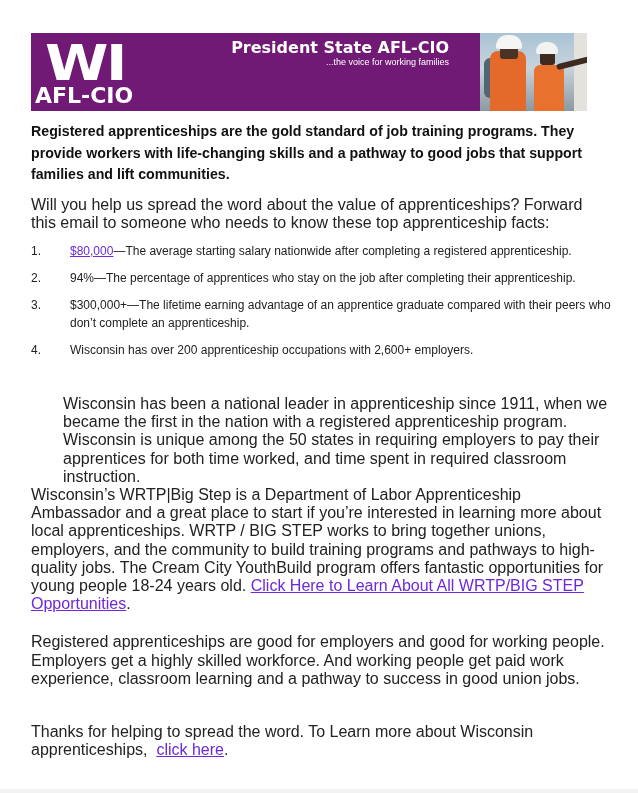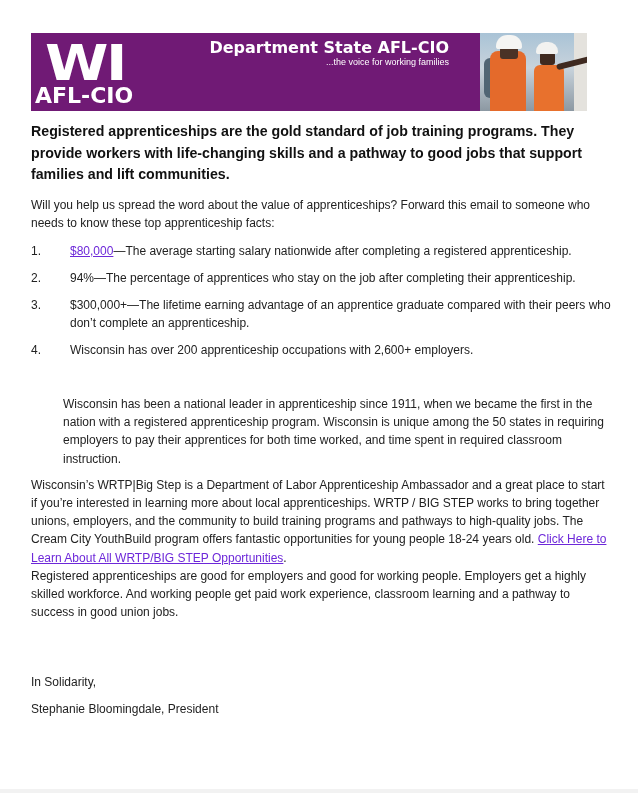--- a/index.html
+++ b/index.html
@@ -39,42 +39,42 @@
   .photo .w1b { position:absolute; left:4px; top:25px; width:14px; height:40px; background:#516574; border-radius:6px; }
   .photo .h1 { position:absolute; left:16px; top:2px; width:26px; height:14px; background:#f5f5f3; border-radius:13px 13px 3px 3px; }
   .photo .f1 { position:absolute; left:20px; top:14px; width:18px; height:12px; background:#4a3226; border-radius:3px; }
   .photo .w2 { position:absolute; left:54px; top:32px; width:30px; height:46px; background:#e8712d; border-radius:6px 6px 0 0; }
   .photo .h2 { position:absolute; left:56px; top:9px; width:22px; height:12px; background:#f2f2f0; border-radius:11px 11px 3px 3px; }
   .photo .f2 { position:absolute; left:60px; top:19px; width:15px; height:13px; background:#3f2a20; border-radius:3px; }
   .photo .arm { position:absolute; left:76px; top:26px; width:44px; height:6px; background:#3f2a20; transform:rotate(-14deg); border-radius:3px; }
   .lead {
     margin: 10px 0 0 0; font-weight: bold; font-size: 14.2px; line-height: 21.5px; color: #111;
   }
-  p { margin: 0; font-size: 12px; line-height: 18.2px; color: #222; }
+  p { margin: 0; font-size: 16px; line-height: 18.2px; color: #222; }
   .p-intro { margin-top: 10px; }
   ol { list-style: none; margin: 10px 0 0 0; padding: 0; }
   ol li { position: relative; padding-left: 39px; font-size: 12px; line-height: 18px; margin-bottom: 9px; color: #222; }
   ol li .num { position: absolute; left: 0; top: 0; }
   a.link { color: #6d28d9; }
   .p-history { margin-top: 36px; margin-left: 32px; }
-  .p-wrtp { margin-top: 8px; }
-  .p-good { margin-top: 0; }
+  .p-wrtp { }
+  .p-good { margin-top: 20px; }
   .p-thanks { margin-top: 35px; }
   .p-closing { margin-top: 52px; }
   .p-sig { margin-top: 8px; }
   .footer-strip { position: absolute; left: 0; bottom: 0; width: 638px; height: 4px; background: #f2f2f2; }
 </style>
 </head>
 <body>
 
 <div class="email">
   <div class="banner">
     <div class="logo-wi">WI</div>
     <div class="logo-afl">AFL-CIO</div>
-    <div class="banner-title">Department State AFL-CIO</div>
+    <div class="banner-title">President State AFL-CIO</div>
     <div class="banner-tag">...the voice for working families</div>
     <div class="photo">
       <div class="wall"></div>
       <div class="w1b"></div>
       <div class="w1"></div>
       <div class="f1"></div>
       <div class="h1"></div>
       <div class="w2"></div>
       <div class="arm"></div>
       <div class="f2"></div>
@@ -104,18 +104,19 @@
       <span>Wisconsin has over 200 apprenticeship occupations with 2,600+ employers.</span>
     </li>
   </ol>
 
   <p class="p-history">Wisconsin has been a national leader in apprenticeship since 1911, when we became the first in the nation with a registered apprenticeship program. Wisconsin is unique among the 50 states in requiring employers to pay their apprentices for both time worked, and time spent in required classroom instruction.</p>
 
   <p class="p-wrtp"><span>Wisconsin’s WRTP|Big Step is a Department of Labor Apprenticeship Ambassador and a great place to start if you’re interested in learning more about local apprenticeships. WRTP / BIG STEP works to bring together unions, employers, and the community to build training programs and pathways to high-quality jobs. The Cream City YouthBuild program offers fantastic opportunities for young people 18-24 years old. </span><a class="link" href="#">Click Here to Learn About All WRTP/BIG STEP Opportunities</a><span>.</span></p>
 
   <p class="p-good">Registered apprenticeships are good for employers and good for working people. Employers get a highly skilled workforce. And working people get paid work experience, classroom learning and a pathway to success in good union jobs.</p>
 
+  <p class="p-thanks"><span style="white-space:pre-wrap">Thanks for helping to spread the word. To Learn more about Wisconsin apprenticeships,  </span><a class="link" href="#">click here</a><span>.</span></p>
 
   <p class="p-closing">In Solidarity,</p>
   <p class="p-sig">Stephanie Bloomingdale, President</p>
 </div>
 
 <div class="footer-strip"></div>
 
 </body></html>

